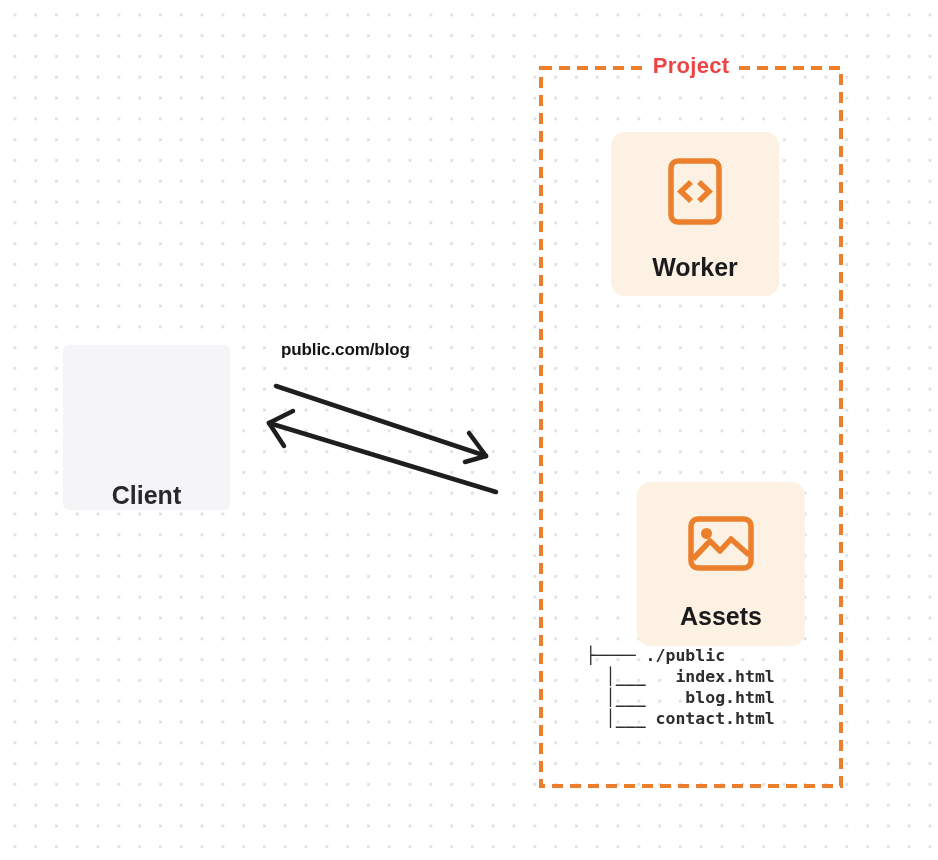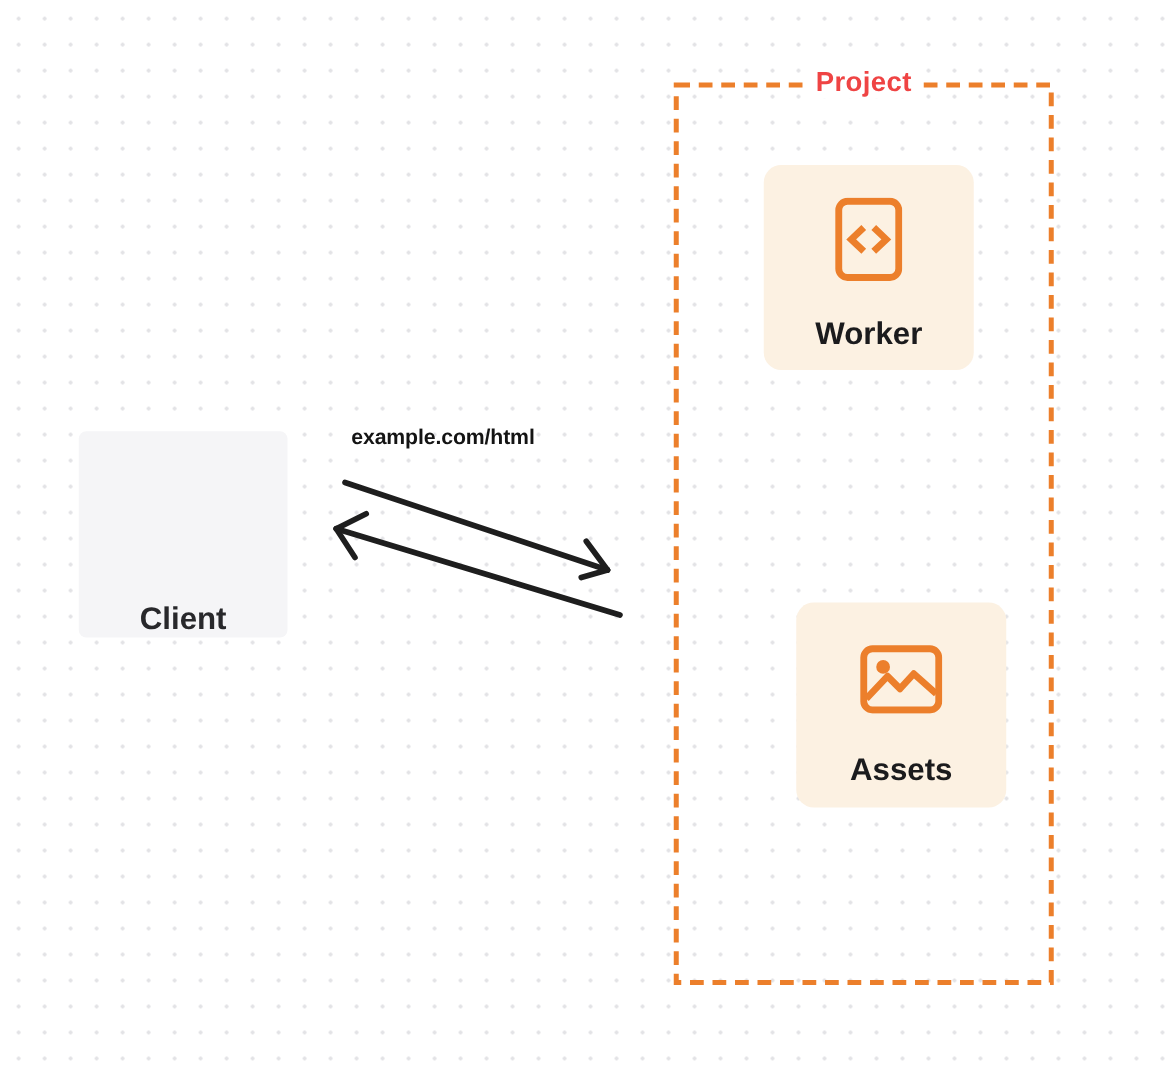--- a/index.html
+++ b/index.html
@@ -129,20 +129,26 @@
 
   <div class="card card-assets">
     <svg class="card-icon" width="66" height="55" viewBox="0 0 66 55">
       <rect x="3" y="3" width="60" height="49" rx="7" fill="none" stroke="#EC7F2B" stroke-width="5.5"></rect>
       <circle cx="18.5" cy="17.5" r="5.5" fill="#EC7F2B"></circle>
       <polyline points="5,43 22,25 32,35 43,23 61,39" fill="none" stroke="#EC7F2B" stroke-width="5.5" stroke-linejoin="round"></polyline>
     </svg>
     <div class="card-label">Assets</div>
   </div>
 
+  <div class="tree">
+    <div class="tree-line">├──── ./public</div>
+    <div class="tree-line">  │___   index.html</div>
+    <div class="tree-line">  │___    blog.html</div>
+    <div class="tree-line">  │___ contact.html</div>
+  </div>
 
   <div class="client-box">
     <div class="card-label">Client</div>
   </div>
 
-  <div class="request-label">example.com/html</div>
+  <div class="request-label">public.com/blog</div>
 
 </div>
 
 </body></html>

